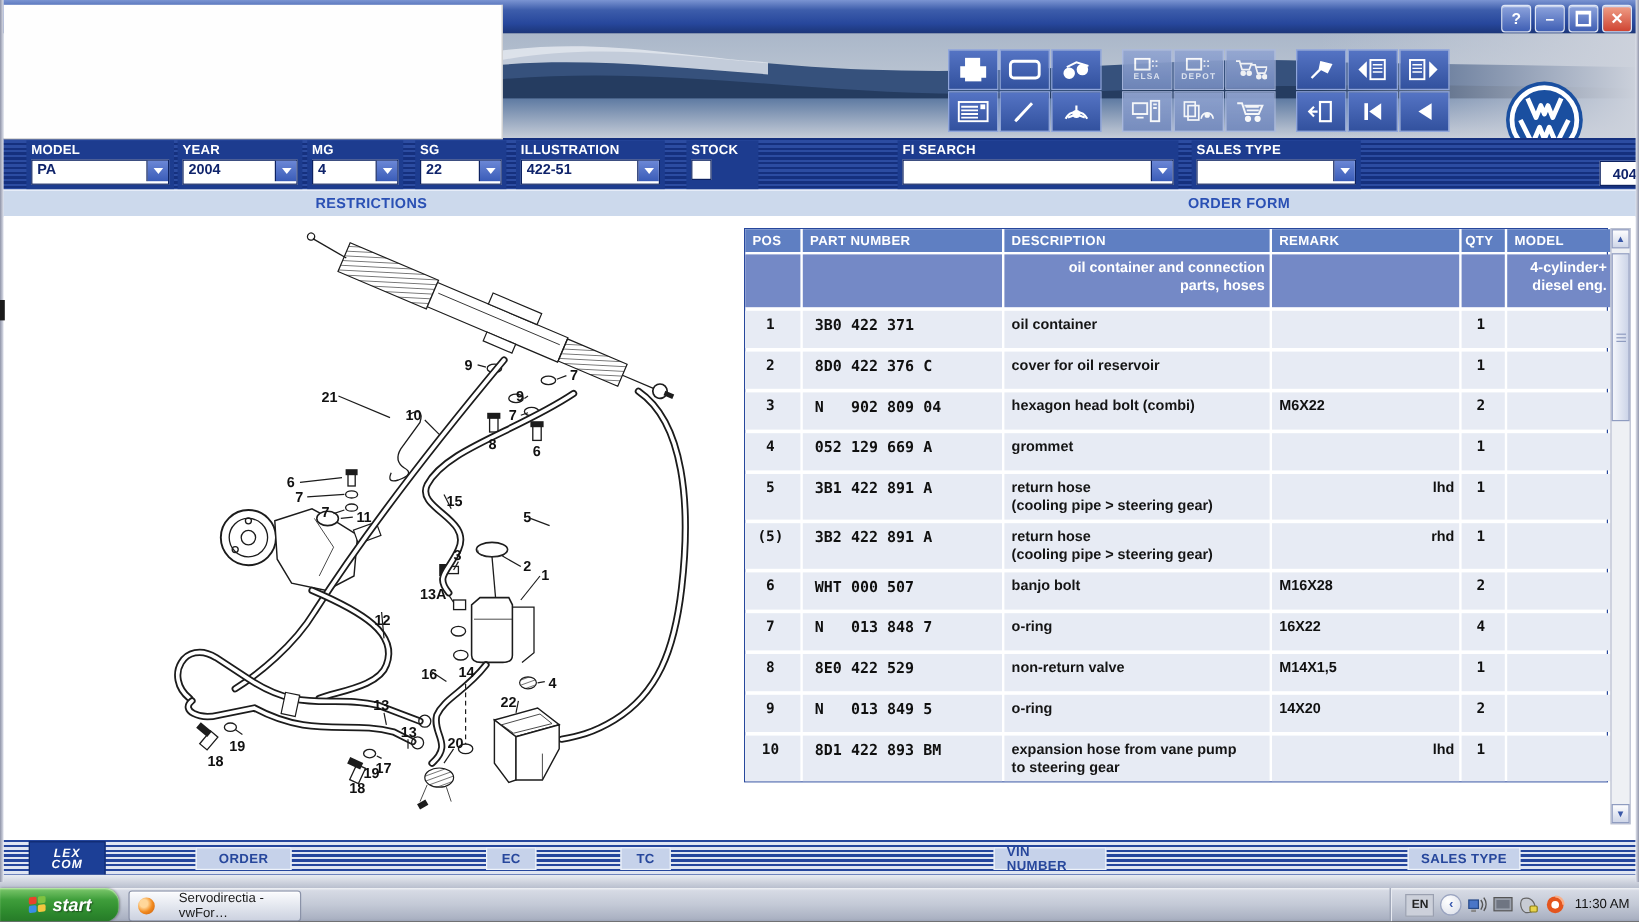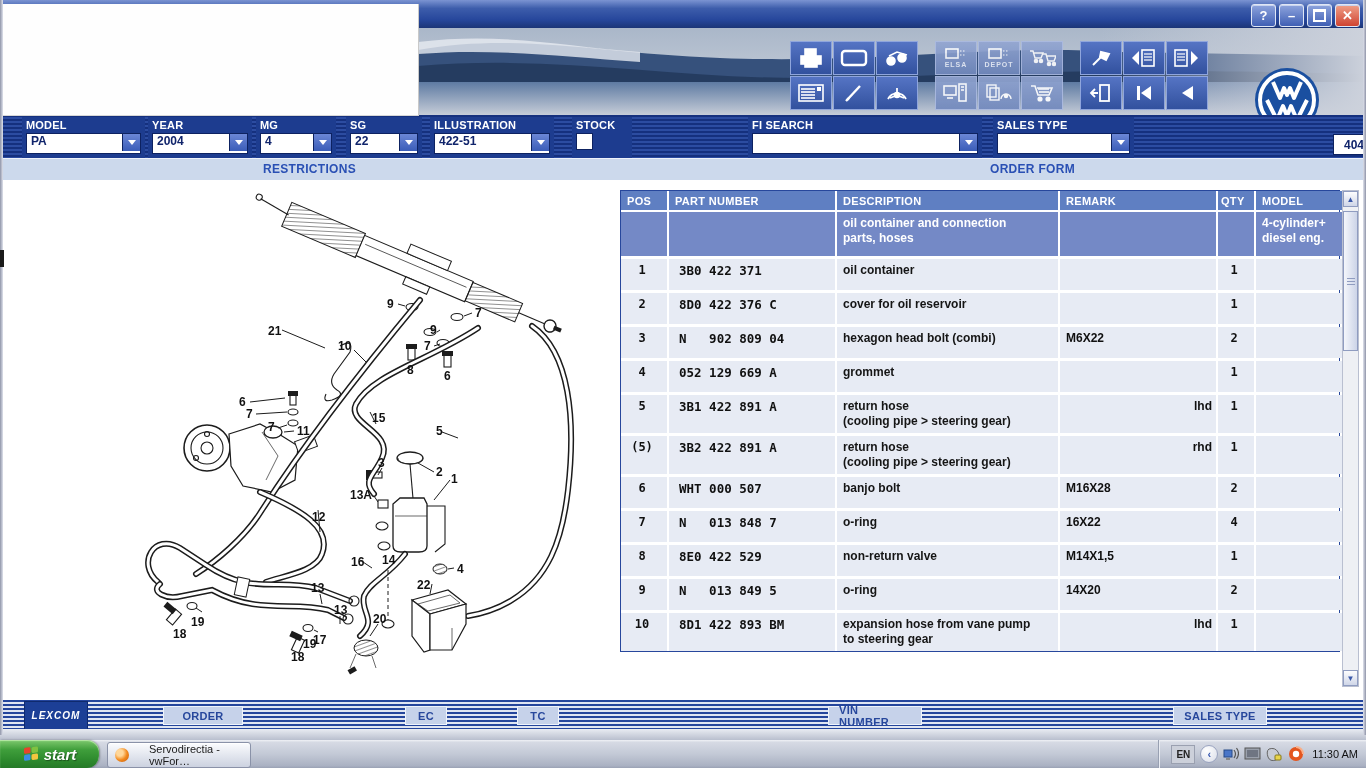--- a/index.html
+++ b/index.html
@@ -64,40 +64,40 @@
   
   #table-wrap{position:absolute;left:617px;top:10px;width:739px;height:497px;}
   #ptable{position:absolute;left:0;top:0;width:720px;border:1px solid #27479c;background:#fff;box-sizing:border-box;}
   .thead,.trow,.grow{display:grid;grid-template-columns:46px 166px 221px 156px 36px 87px;gap:2px;background:#fff;}
   .thead{background:#fff;}
   .hcell{background:#5f7fc2;color:#fff;font-weight:bold;font-size:11px;letter-spacing:.3px;
     padding:4px 0 3px 6px;white-space:nowrap;}
   .grow .tcell{background:#7489c6;color:#fff;}
   .tcell{background:#e7ebf4;font-size:12px;font-weight:bold;color:#101010;padding:4px 4px 4px 6px;min-height:23px;line-height:15px;}
   .trow{margin-top:3px;}
-  .grow{margin-top:2px;}
+  .grow{margin-top:2px;text-align:right;}
   .c-pos{text-align:center;font-family:"DejaVu Sans Mono",monospace;font-size:12px;padding-left:0;}
   .c-part{font-family:"DejaVu Sans Mono",monospace;font-size:12.5px;white-space:pre;padding-left:10px;}
   .c-desc{color:#151515;}
   .c-remark{display:flex;justify-content:space-between;align-items:flex-start;}
   .c-qty{font-family:"DejaVu Sans Mono",monospace;text-align:center;padding-left:0;}
   .gdesc div,.gmodel div{line-height:15px;}
   
   #vscroll{position:absolute;right:0;top:0;width:17px;height:497px;background:#eef0f4;border:1px solid #b9bfd0;box-sizing:border-box;}
   .sbtn{position:absolute;left:0;width:15px;height:16px;background:linear-gradient(180deg,#fdfdfe,#cfd6e8);
     border:1px solid #8f9cc0;box-sizing:border-box;color:#3a58a8;font-size:8px;display:flex;align-items:center;justify-content:center;}
   #sthumb{position:absolute;left:0;top:20px;width:15px;height:140px;background:linear-gradient(90deg,#f4f6fb,#ccd4e8);
     border:1px solid #8f9cc0;box-sizing:border-box;}
   #sthumb .grip{position:absolute;left:3px;top:66px;width:8px;height:1px;background:#8f9cc0;box-shadow:0 3px 0 #8f9cc0,0 6px 0 #8f9cc0;}
 
   
   #bottombar{position:absolute;left:3px;top:700px;width:1360px;height:29px;
     background:repeating-linear-gradient(180deg,#24459c 0 2px,#dfe5f2 2px 4px);}
   #lexcom{position:absolute;left:21px;top:1px;width:62px;height:27px;background:#1c3f96;border:1px solid #0f2a6e;
-    display:flex;flex-direction:row;align-items:center;justify-content:center;color:#fff;
+    display:flex;flex-direction:column;align-items:center;justify-content:center;color:#fff;
     font-weight:bold;font-style:italic;font-size:10px;line-height:9px;letter-spacing:1px;}
   #lexcom span{display:block;}
   .chip{position:absolute;top:6px;height:17px;background:#c6d2ea;border:1px solid #eef3fb;
     color:#27479c;font-weight:bold;font-size:11px;letter-spacing:.3px;
     display:flex;align-items:center;justify-content:center;padding:0 10px;}
 
   #winbottom{position:absolute;left:0;top:729px;width:1366px;height:11px;
     background:linear-gradient(180deg,#e9ecf2,#b9bfce);}
 
   

